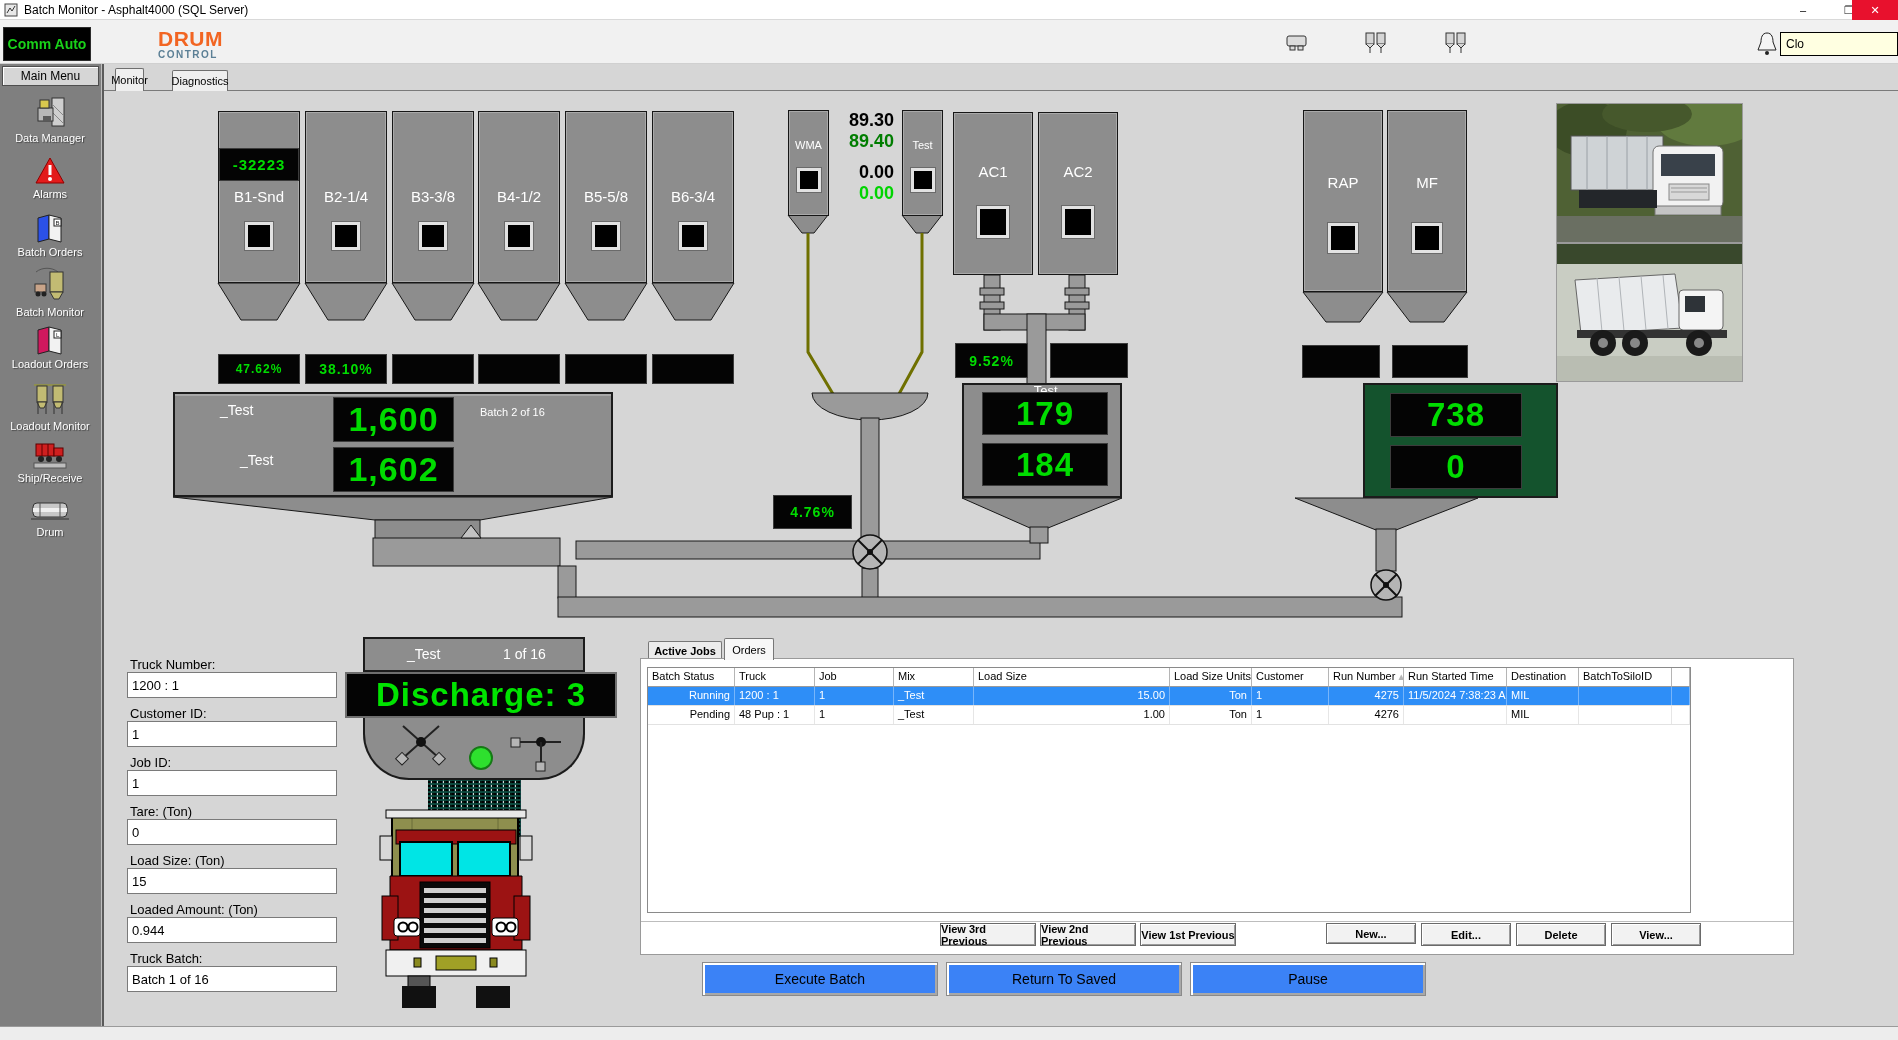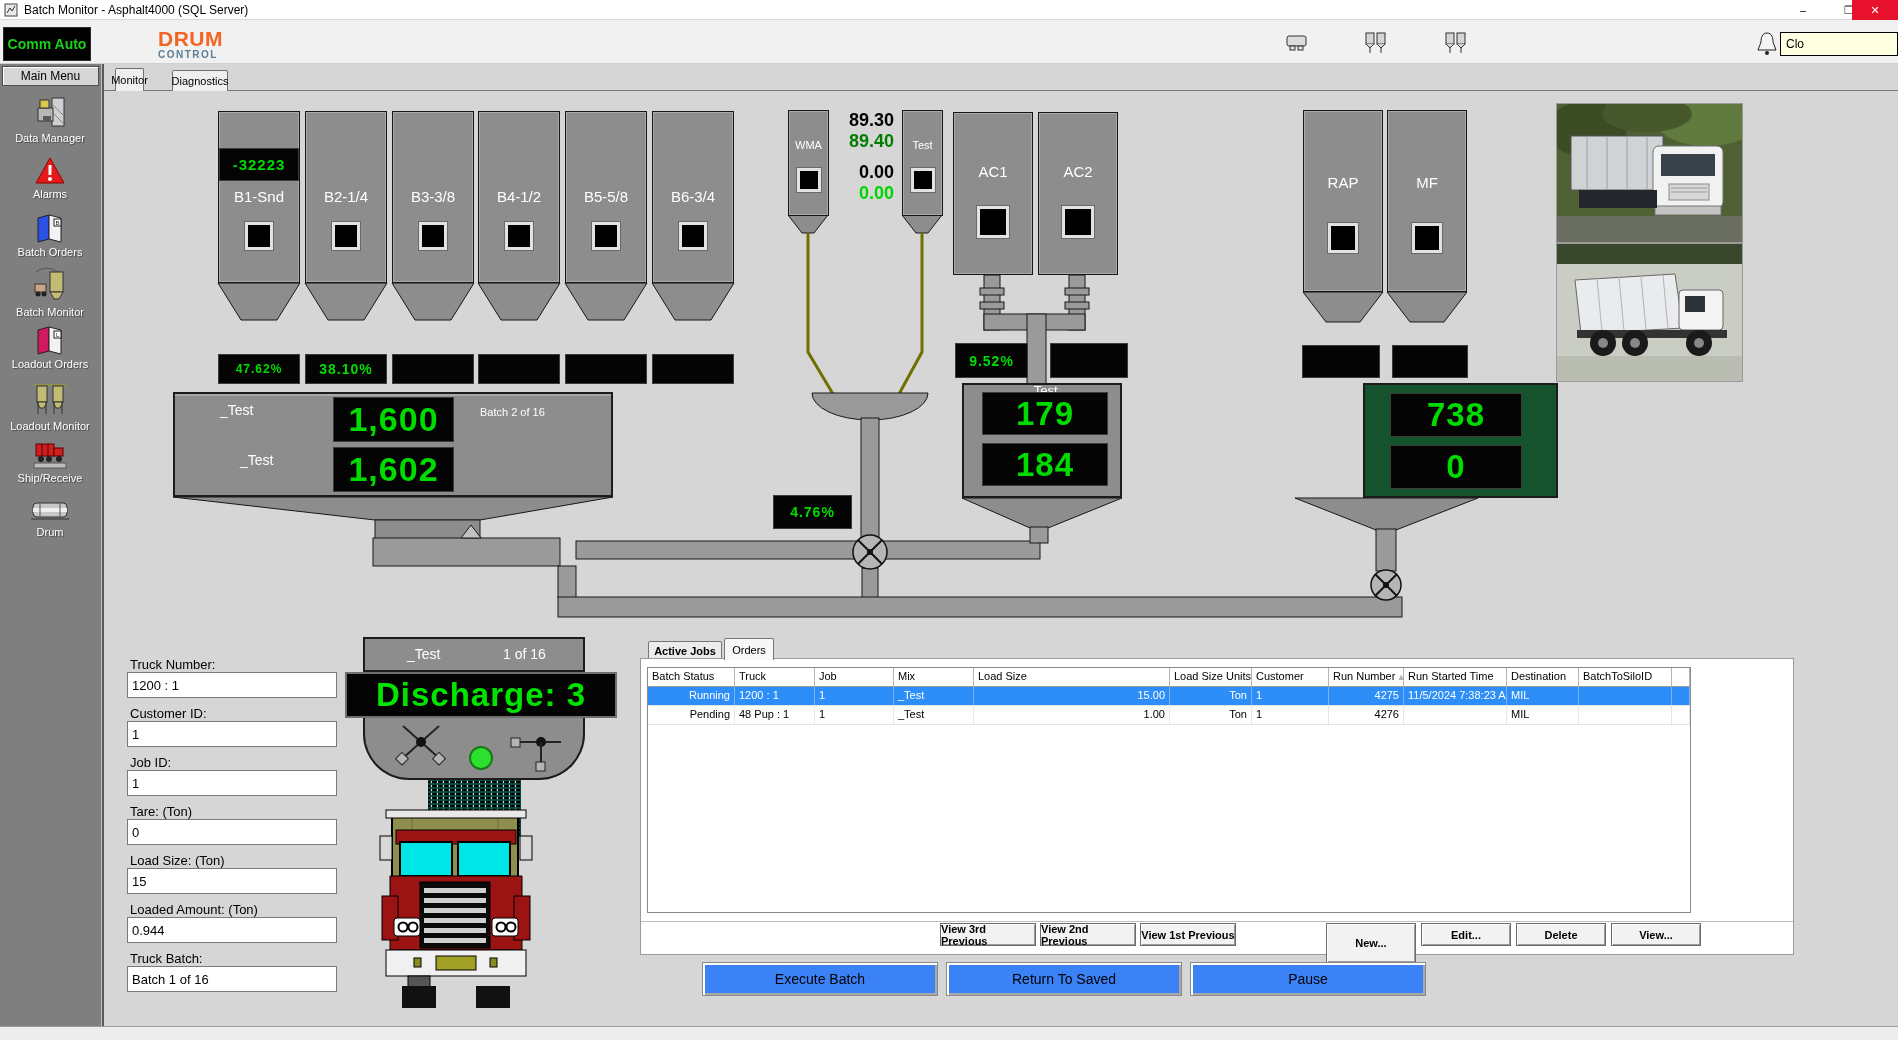--- a/index.html
+++ b/index.html
@@ -514,21 +514,21 @@
           <span class="cell c10" style="border-right: 1px solid rgb(230, 230, 230);"></span>
           <span class="cell c11" style="border-right: 1px solid rgb(230, 230, 230);"></span>
         </div>
       </div>
   </div>
   <div class="abs" style="left:0;top:262px;width:1152px;height:2px;border-top:1px solid #bdbdbd;border-bottom:1px solid #fff"></div>
 
   <div class="btn" style="left:299px;top:264px;width:96px;height:23px">View 3rd Previous</div>
   <div class="btn" style="left:399px;top:264px;width:96px;height:23px">View 2nd Previous</div>
   <div class="btn" style="left:499px;top:264px;width:96px;height:23px">View 1st Previous</div>
-  <div class="btn" style="left:685px;top:264px;width:90px;height:40px">New...</div>
+  <div class="btn" style="left:685px;top:264px;width:90px;height:21px">New...</div>
   <div class="btn" style="left:780px;top:264px;width:90px;height:23px">Edit...</div>
   <div class="btn" style="left:875px;top:264px;width:90px;height:23px">Delete</div>
   <div class="btn" style="left:970px;top:264px;width:90px;height:23px">View...</div>
 </div>
 
 <div class="btn big" style="left:702px;top:962px;width:236px;height:34px">Execute Batch</div>
 <div class="btn big" style="left:946px;top:962px;width:236px;height:34px">Return To Saved</div>
 <div class="btn big" style="left:1190px;top:962px;width:236px;height:34px">Pause</div>
 
 <div class="abs" style="left:0;top:1026px;width:1898px;height:14px;background:#ededed;border-top:1px solid #9a9a9a;z-index:4"></div>

